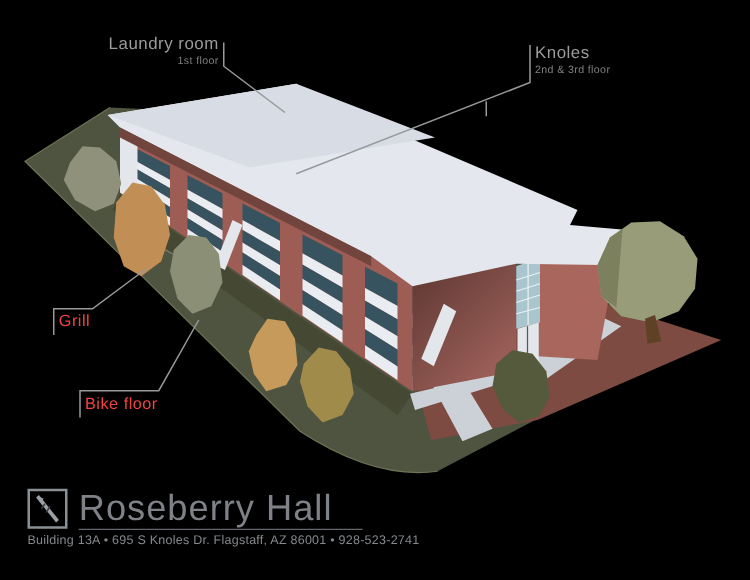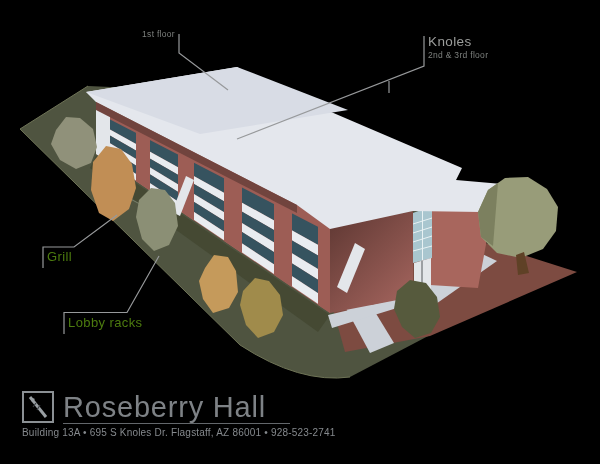--- a/index.html
+++ b/index.html
@@ -24,21 +24,21 @@
   .glass{fill:#a9c6cf;}
   .mullion{stroke:#e8f1f3;stroke-width:1;fill:none;}
   .leader{stroke:#97999b;stroke-width:1.2;fill:none;}
   .trunk{fill:#5f4126;}
 
   
   .callout{position:absolute;color:#9b9d9b;}
   .callout .t{font-size:13.5px;letter-spacing:.4px;line-height:1.05;}
   .callout .s{font-size:8.5px;color:#7d807e;letter-spacing:.3px;margin-top:1px;}
   .co-right{text-align:right;}
-  .co-small{font-size:13px;color:#4d7c0f;letter-spacing:.4px;}
+  .co-small{font-size:13px;color:#ef4444;letter-spacing:.4px;}
 
   
   .logo-box{position:absolute;left:22px;top:391px;width:28px;height:28px;border:2px solid #8b9094;}
   .hall-title{position:absolute;left:63px;top:391px;font-size:29px;font-weight:normal;
               color:#7e8286;letter-spacing:.8px;white-space:nowrap;}
   .hall-rule{position:absolute;left:63px;top:423px;width:227px;height:1px;background:#63676b;}
   .hall-address{position:absolute;left:22px;top:427px;font-size:10px;color:#85898d;
                 letter-spacing:.2px;white-space:nowrap;}
 </style>
 </head>
@@ -125,34 +125,35 @@
     <g>
       <path class="leader" d="M179,34 L179,53 L228,90"></path>
       <path class="leader" d="M424,36 L424,66 L237,139"></path>
       <path class="leader" d="M389,81 L389,93"></path>
       <path class="leader" d="M43,268 L43,247 L74,247 L117,215"></path>
       <path class="leader" d="M64,334 L64,312.5 L127,312.5 L159,256"></path>
     </g>
   </svg>
 
   <div class="callout co-right" style="left:60px;top:28px;width:115px;">
+    <div class="t">Laundry room</div>
     <div class="s">1st floor</div>
   </div>
 
   <div class="callout" style="left:428px;top:35px;">
     <div class="t">Knoles</div>
     <div class="s">2nd &amp; 3rd floor</div>
   </div>
 
   <div class="callout co-small" style="left:47px;top:249px;">
     <span>Grill</span>
   </div>
 
   <div class="callout co-small" style="left:68px;top:315px;">
-    <span>Lobby racks</span>
+    <span>Bike floor</span>
   </div>
 
   <div class="logo-box">
     <svg width="28" height="28" viewBox="0 0 28 28">
       <path d="M6,4 L22,24" stroke="#9aa0a4" stroke-width="3" fill="none"></path>
       <path d="M12,10 L9,14 M16,12 L13,17" stroke="#3a3e42" stroke-width="1.2" fill="none"></path>
       <path d="M6,4 L11,6 L8,9 Z" fill="#9aa0a4"></path>
     </svg>
   </div>
   <div class="hall-title">Roseberry Hall</div>

